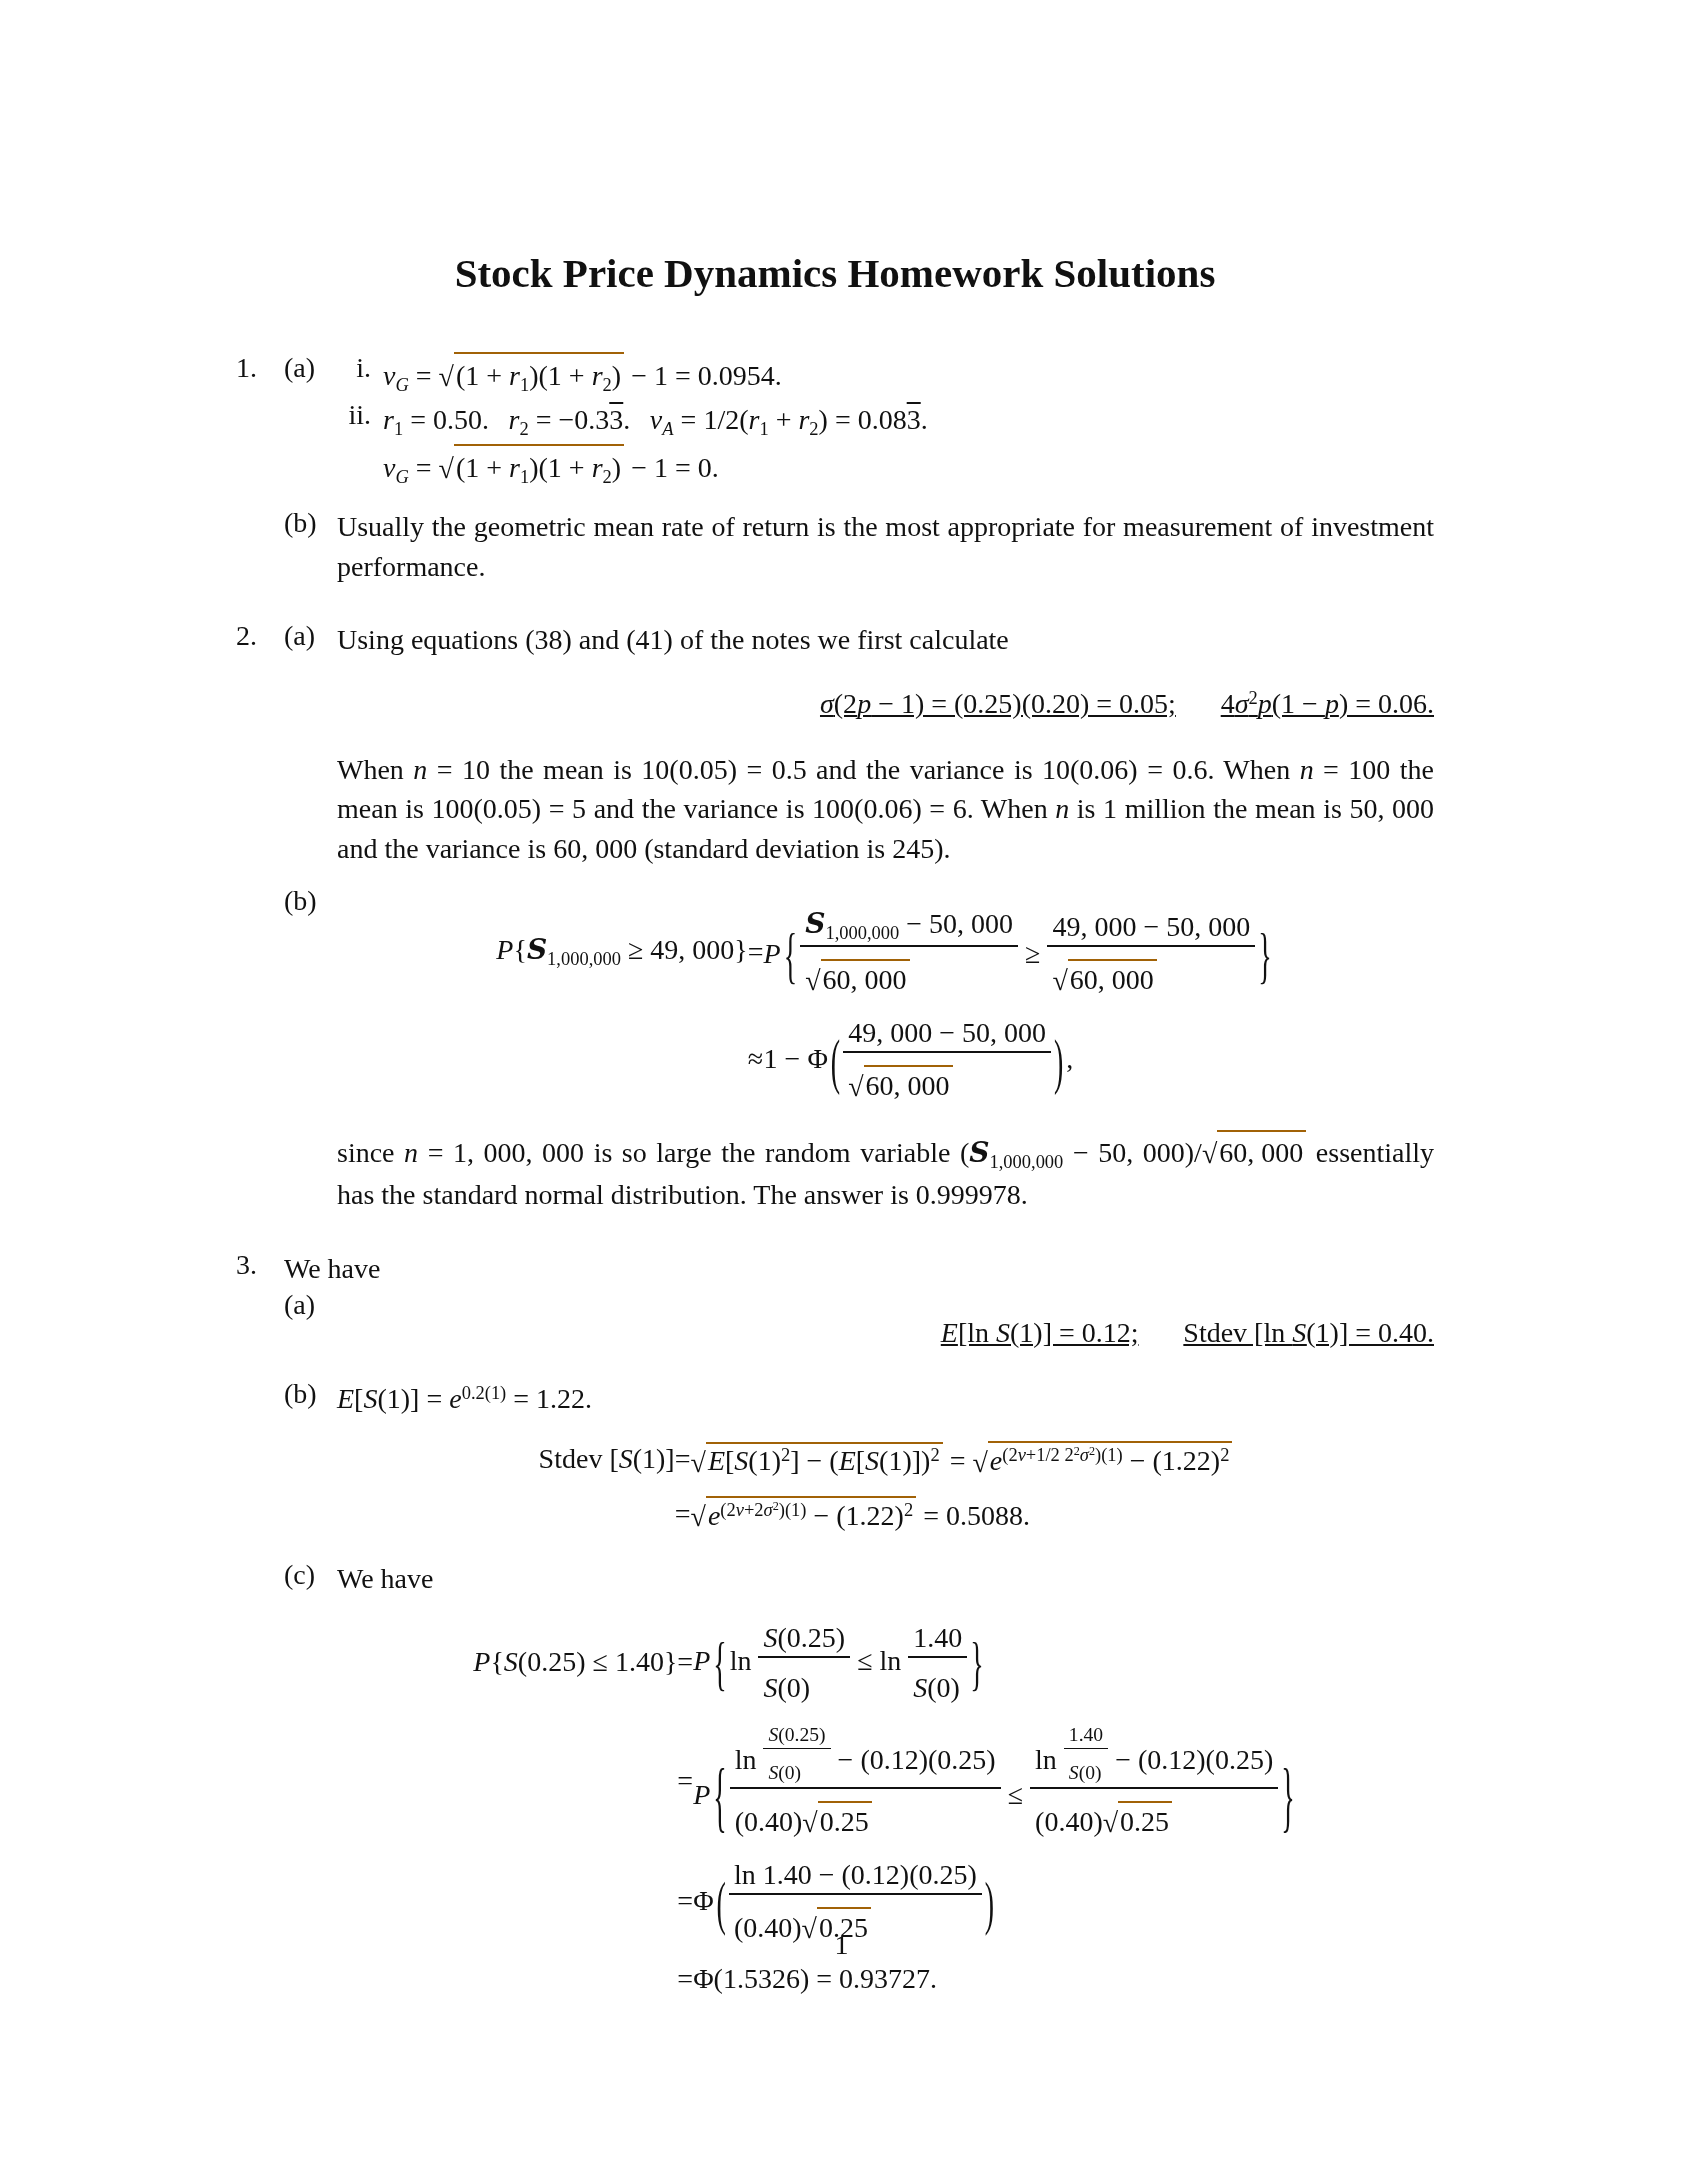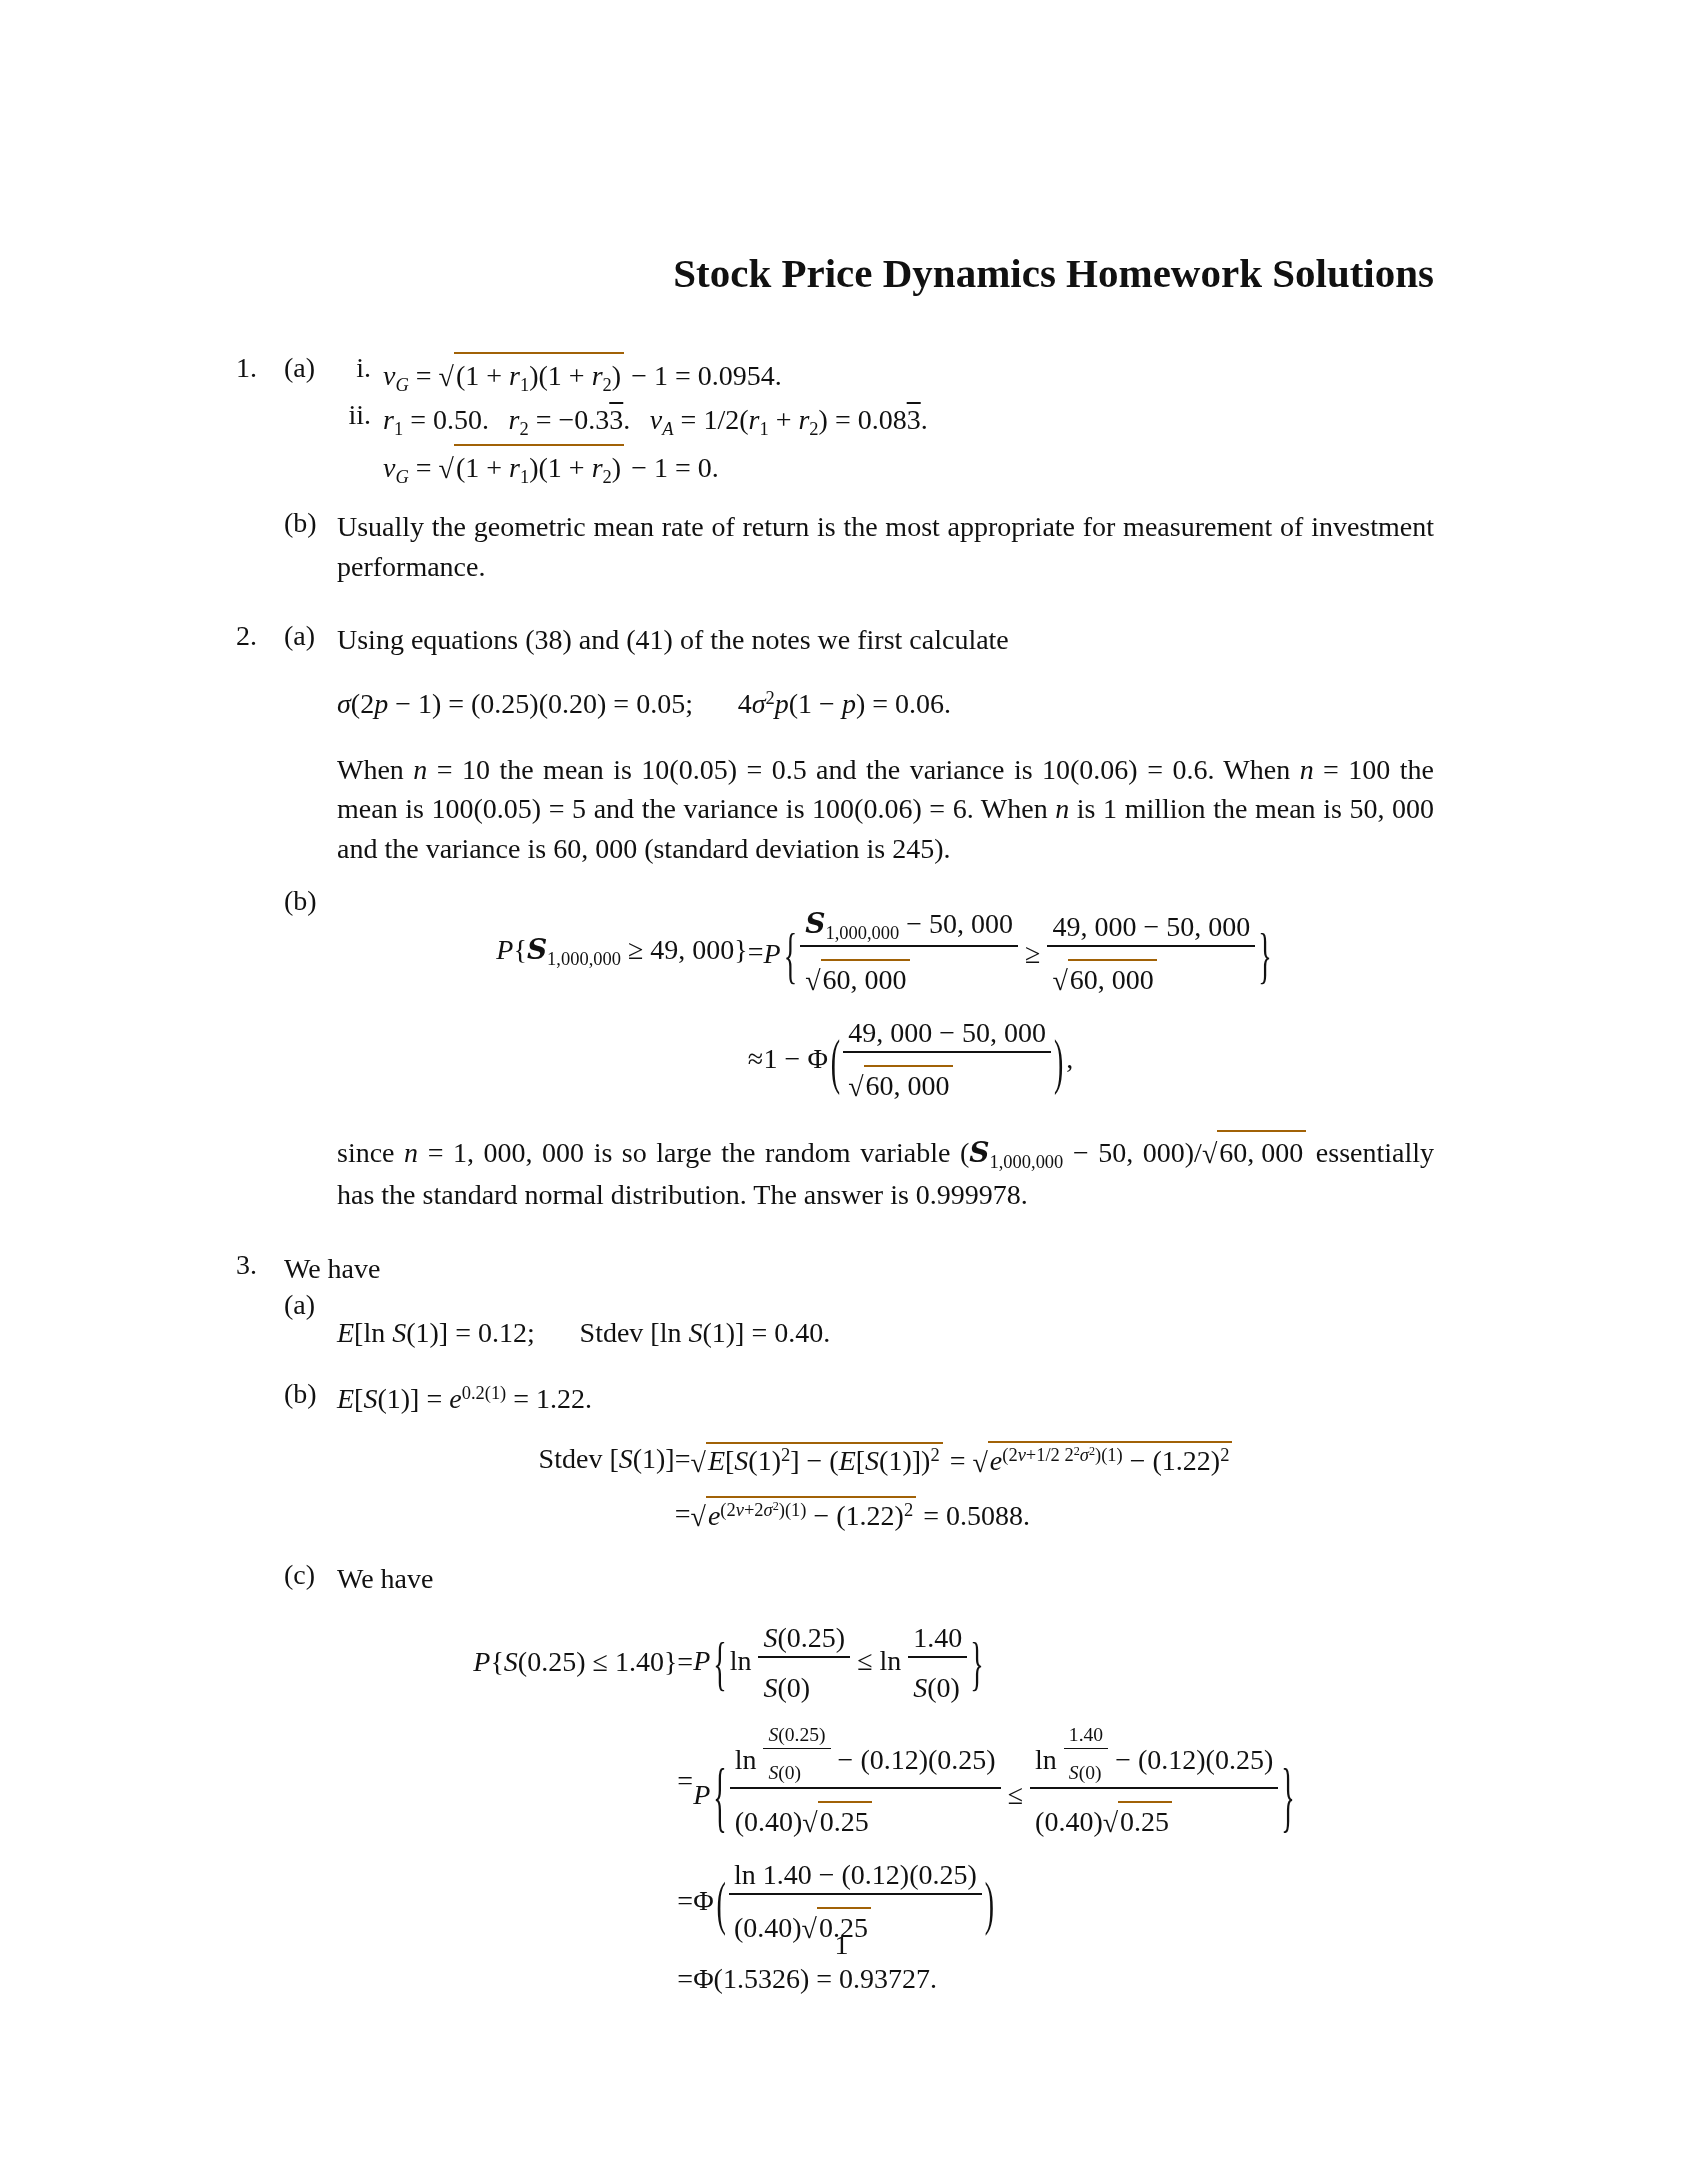--- a/index.html
+++ b/index.html
@@ -4,34 +4,34 @@
 <style>
   * { margin:0; padding:0; box-sizing:border-box; }
   html, body { background:#ffffff; }
   body {
     width:1683px; height:2178px; position:relative;
     font-family:"Liberation Serif","DejaVu Serif",serif;
     font-size:28px; color:#111;
   }
   .doc { position:relative; width:1683px; height:2178px; overflow:hidden;
          padding:249px 249px 0 236px; }
-  .title { font-size:41px; font-weight:bold; text-align:right; margin-bottom:55px; }
+  .title { font-size:41px; font-weight:bold; text-align:center; margin-bottom:55px; }
 
   .prob { display:flex; align-items:flex-start; margin-bottom:34px; }
   .lb1 { flex:0 0 48px; }
   .sub-item { display:flex; align-items:flex-start; }
   .lb2 { flex:0 0 53px; }
   .lb3 { flex:0 0 46px; text-align:right; padding-right:12px; }
   .body { flex:1 1 auto; min-width:0; }
   .gap-sm { margin-bottom:16px; }
 
   .mline { line-height:1.5; }
   .para  { line-height:1.42; text-align:justify; }
   .intro { line-height:1.42; }
-  .deq   { text-align:left; line-height:1.7; margin:20px 0 22px; }
+  .deq   { text-align:right; line-height:1.7; margin:20px 0 22px;text-decoration:underline; }
 
   table.eqn { margin:12px auto 18px; border-collapse:collapse; }
   table.eqn td { vertical-align:middle; padding:9px 0; }
   td.el { text-align:left; }
   td.em { padding:9px 16px; }
   td.er { text-align:left; }
 
   
   .mi  { font-style:italic; font-family:"Liberation Serif","DejaVu Serif",serif; }
   .cal { font-style:italic; font-weight:bold; font-family:"DejaVu Serif",serif; }

